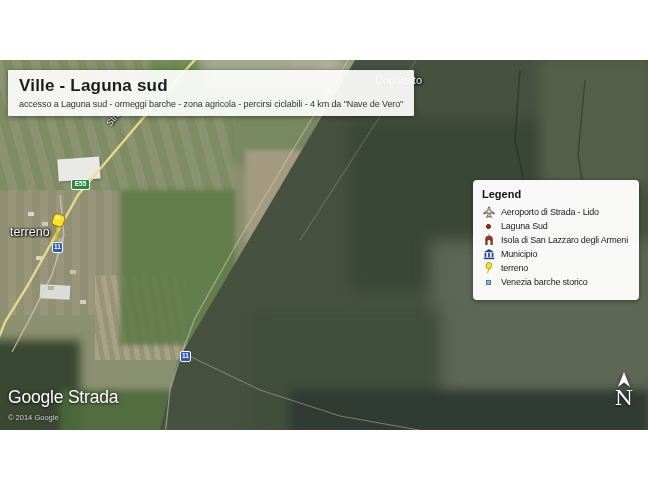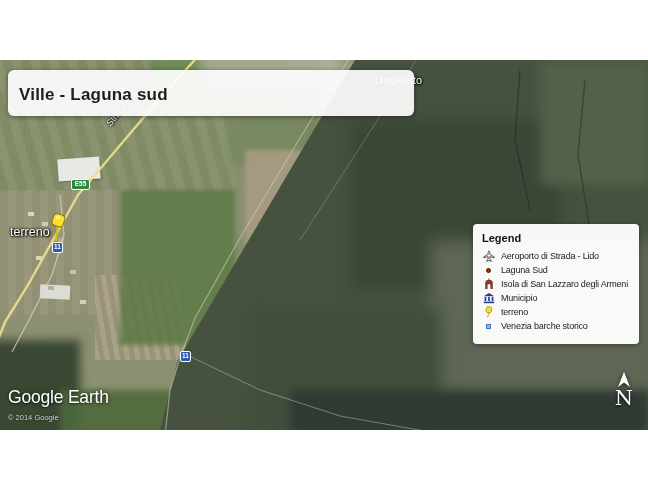--- a/index.html
+++ b/index.html
@@ -22,28 +22,28 @@
             font-size:6.5px; font-weight:bold; display:flex; align-items:center; justify-content:center; line-height:1; }
   #shield-e55 { left:71px; top:119px; width:19px; height:11px; background:#2c8840; }
   #shield-11a { left:52px; top:182px; width:11px; height:11px; background:#3059b5; }
   #shield-11b { left:180px; top:291px; width:11px; height:11px; background:#3059b5; }
 
   #map-pin { position:absolute; left:48px; top:153px; z-index:3; }
 
   
   #title-card { position:absolute; left:8px; top:70px; width:406px; height:46px; z-index:5;
                 background:rgba(253,253,253,.93); box-shadow:0 1px 5px rgba(0,0,0,.45);
-                padding:15px 10px 0 11px; border-radius:6px; }
+                padding:6px 10px 0 11px; border-radius:1px; }
   #title-card h1 { font-size:17px; font-weight:bold; color:#1d1d1d; letter-spacing:.2px; }
   #title-card p  { font-size:9px; color:#333; margin-top:3px; white-space:nowrap; letter-spacing:-.1px; }
 
   
   #legend { position:absolute; left:473px; top:180px; width:166px; min-height:113px; z-index:6;
             background:rgba(255,255,255,.96); border-radius:4px; box-shadow:0 1px 5px rgba(0,0,0,.4);
-            padding:8px 6px 9px 9px;margin-top:44px; }
+            padding:8px 6px 9px 9px; }
   #legend .hdr { font-size:11px; font-weight:bold; color:#111; margin-bottom:7px; }
   .legend-item { display:flex; align-items:center; margin-bottom:4px; height:10px; }
   .legend-item .ic { width:13px; height:13px; flex:0 0 13px; margin-right:6px; display:flex; align-items:center; justify-content:center; }
   .legend-item .lb { font-size:9px; color:#222; white-space:nowrap; letter-spacing:-.2px; }
   .dot { width:5px; height:5px; border-radius:50%; background:#c62200; border:1px solid #4d1500; }
   .bluesq { width:5px; height:5px; background:#8cb8e8; border:1px solid #4a7ab0; }
 
   
   #ge-logo { position:absolute; left:8px; top:387px; z-index:5; color:#fff; font-size:17.5px; letter-spacing:-.2px;
              text-shadow:0 0 4px rgba(0,0,0,.55), 0 1px 2px rgba(0,0,0,.5); }
@@ -114,20 +114,21 @@
       <g transform="rotate(18 11 8)">
         <rect x="4.5" y="1.5" width="11.5" height="12" rx="3.5" stroke="#8f7d00" stroke-width="1" fill="#ffdf2e"></rect>
         <rect x="7" y="3.5" width="4" height="3.5" rx="1.5" fill="#fff2a0" opacity=".8"></rect>
       </g>
     </svg>
     <div class="maplabel" id="lbl-terreno">terreno</div>
   </div>
 
   <div id="title-card">
     <h1>Ville - Laguna sud</h1>
+    <p>accesso a Laguna sud - ormeggi barche - zona agricola - percirsi ciclabili - 4 km da "Nave de Vero"</p>
   </div>
 
   <div id="legend">
     <div class="hdr">Legend</div>
 
     <div class="legend-item">
       <span class="ic">
         <svg width="12" height="12" viewBox="0 0 12 12">
             <path d="M6 0.8 L6.9 2.6 L6.9 4.4 L11.2 6.8 L11.2 7.8 L6.9 6.6 L6.9 9.2 L8.4 10.6 L8.4 11.3 L6 10.6 L3.6 11.3 L3.6 10.6 L5.1 9.2 L5.1 6.6 L0.8 7.8 L0.8 6.8 L5.1 4.4 L5.1 2.6 Z" fill="#f5f2ee" stroke="#5f564e" stroke-width="1"></path>
           </svg>
@@ -181,21 +182,21 @@
     </div>
 
     <div class="legend-item">
       <span class="ic">
           <span class="bluesq"></span>
         </span>
       <span class="lb">Venezia barche storico</span>
     </div>
   </div>
 
-  <div id="ge-logo">Google Earth</div>
+  <div id="ge-logo">Google Strada</div>
   <div id="copyright">© 2014 Google</div>
 
 
   <div id="compass">
     <svg width="16" height="16" viewBox="0 0 14 16" style="filter:drop-shadow(0 1px 2px rgba(0,0,0,.7));">
       <path d="M7 0 L13 15 L7 10.5 L1 15 Z" fill="#ffffff"></path>
     </svg>
     <span class="n">N</span>
   </div>
 

